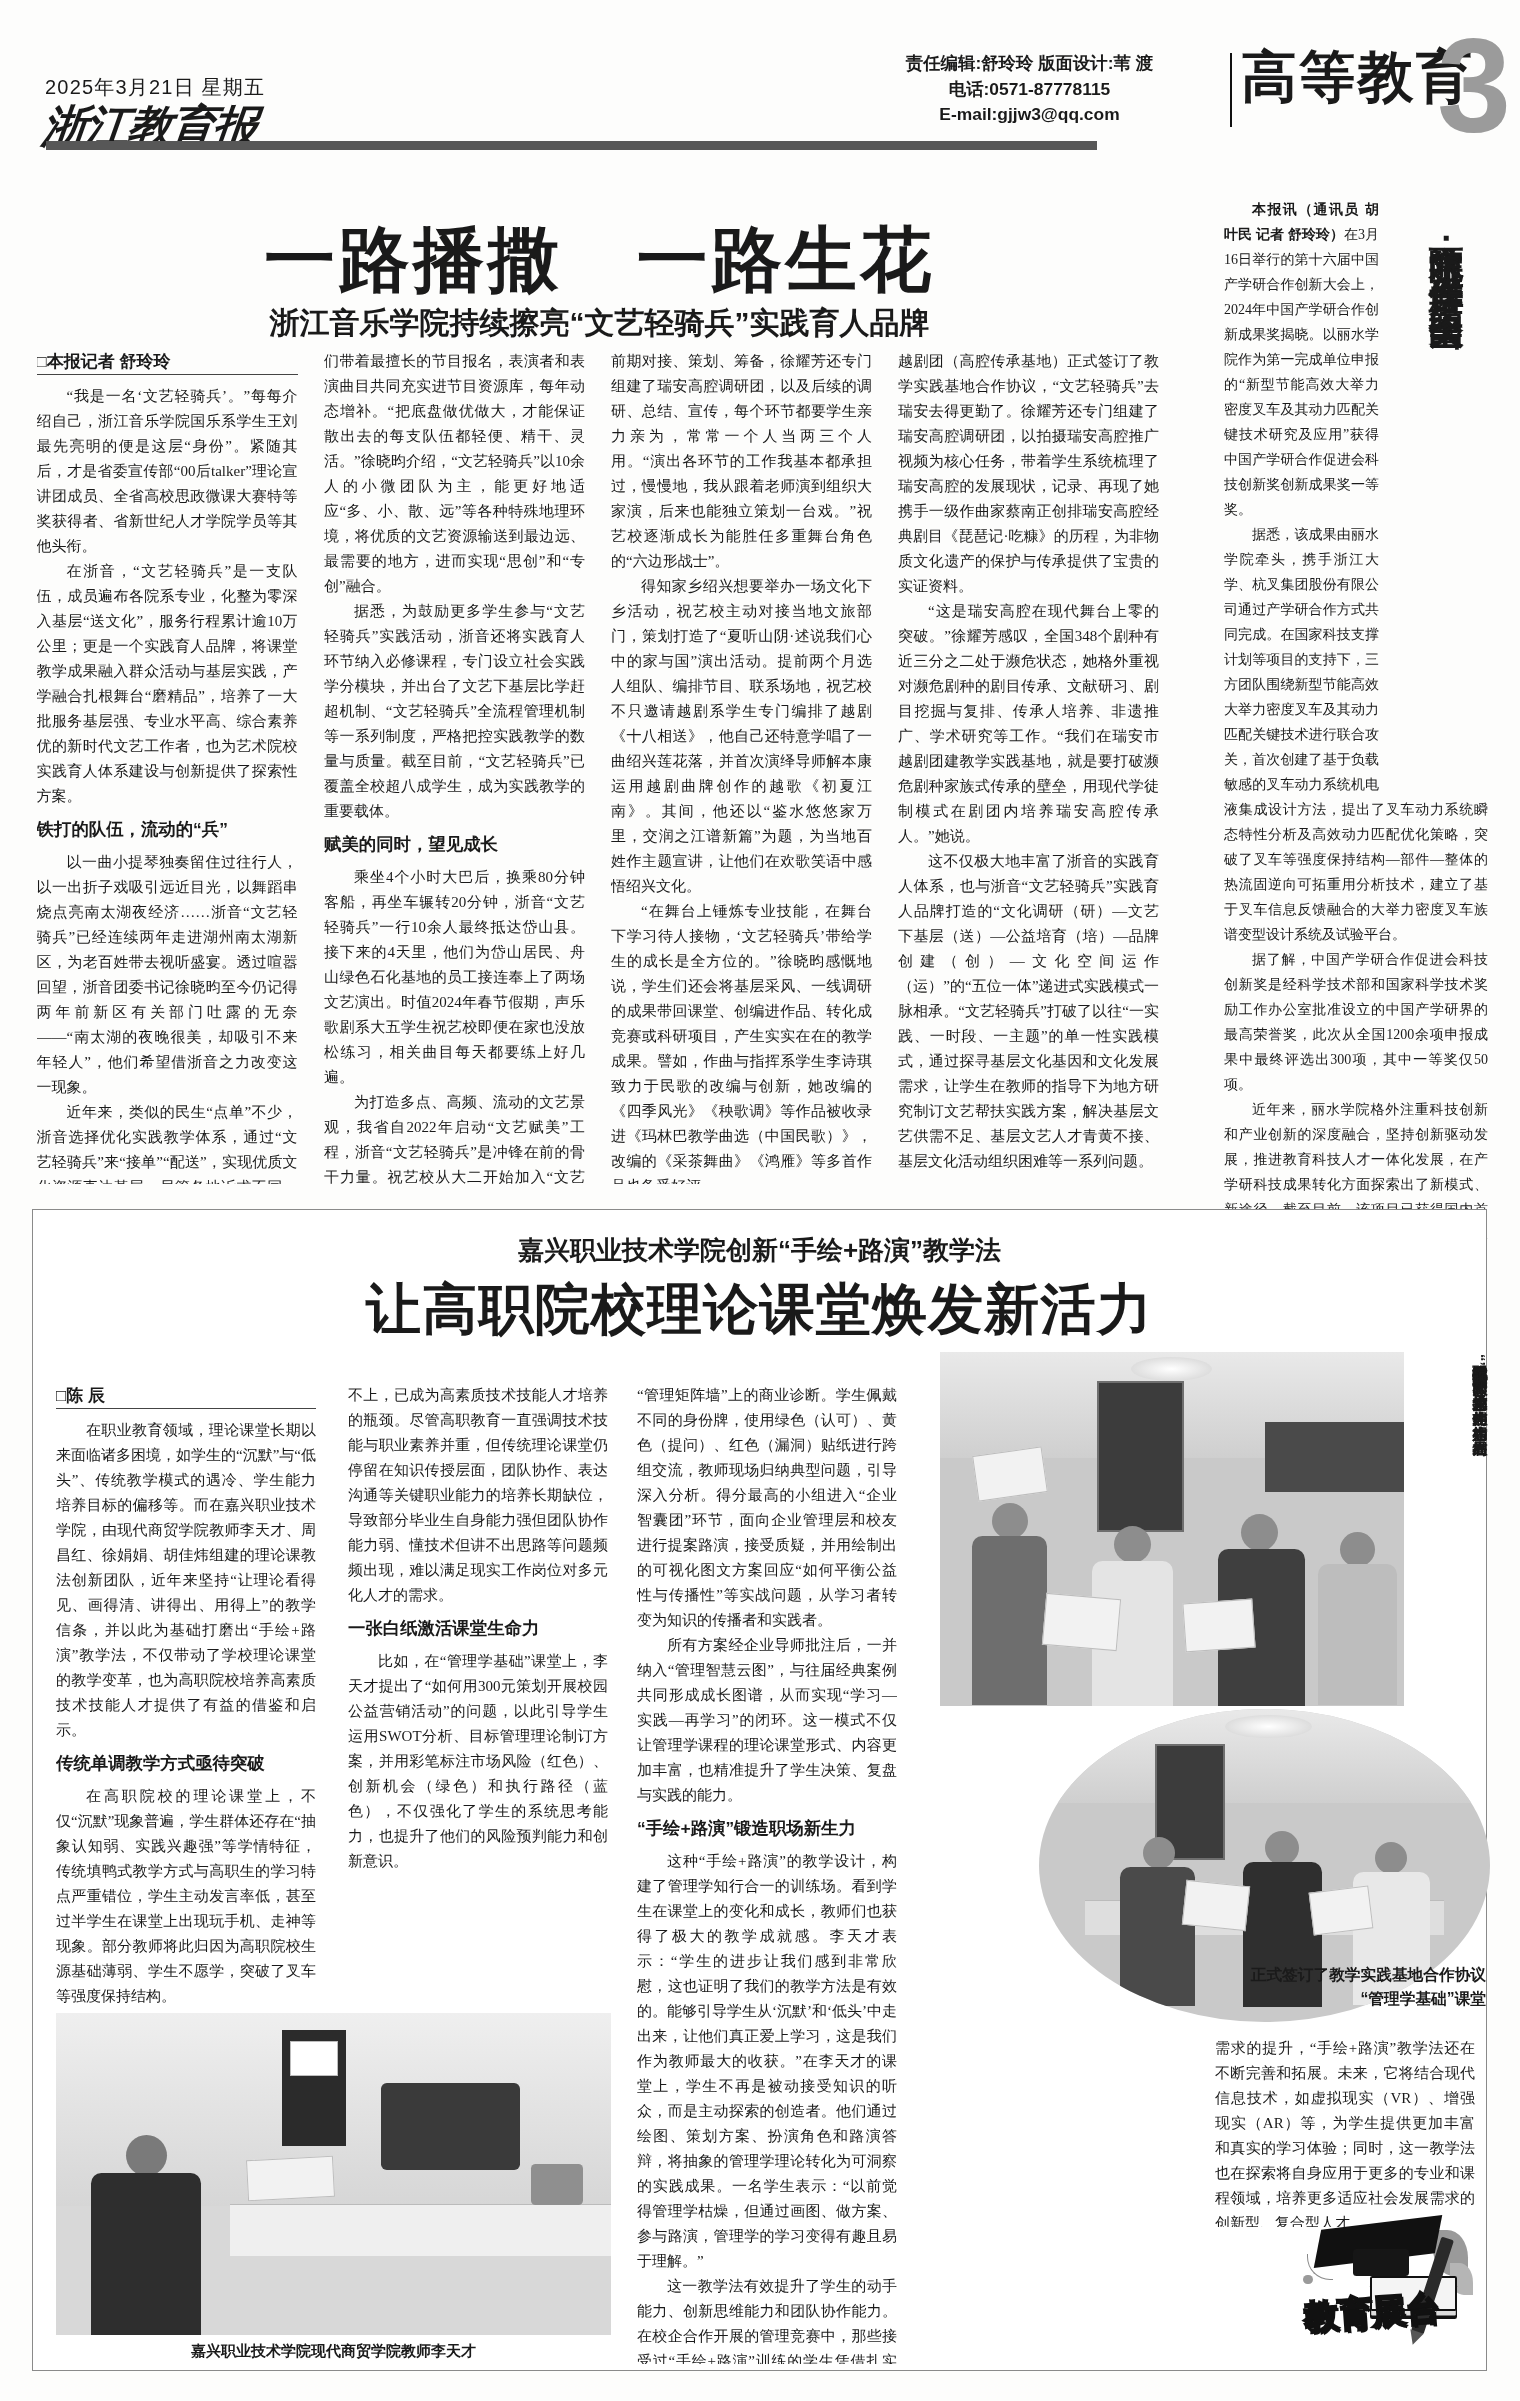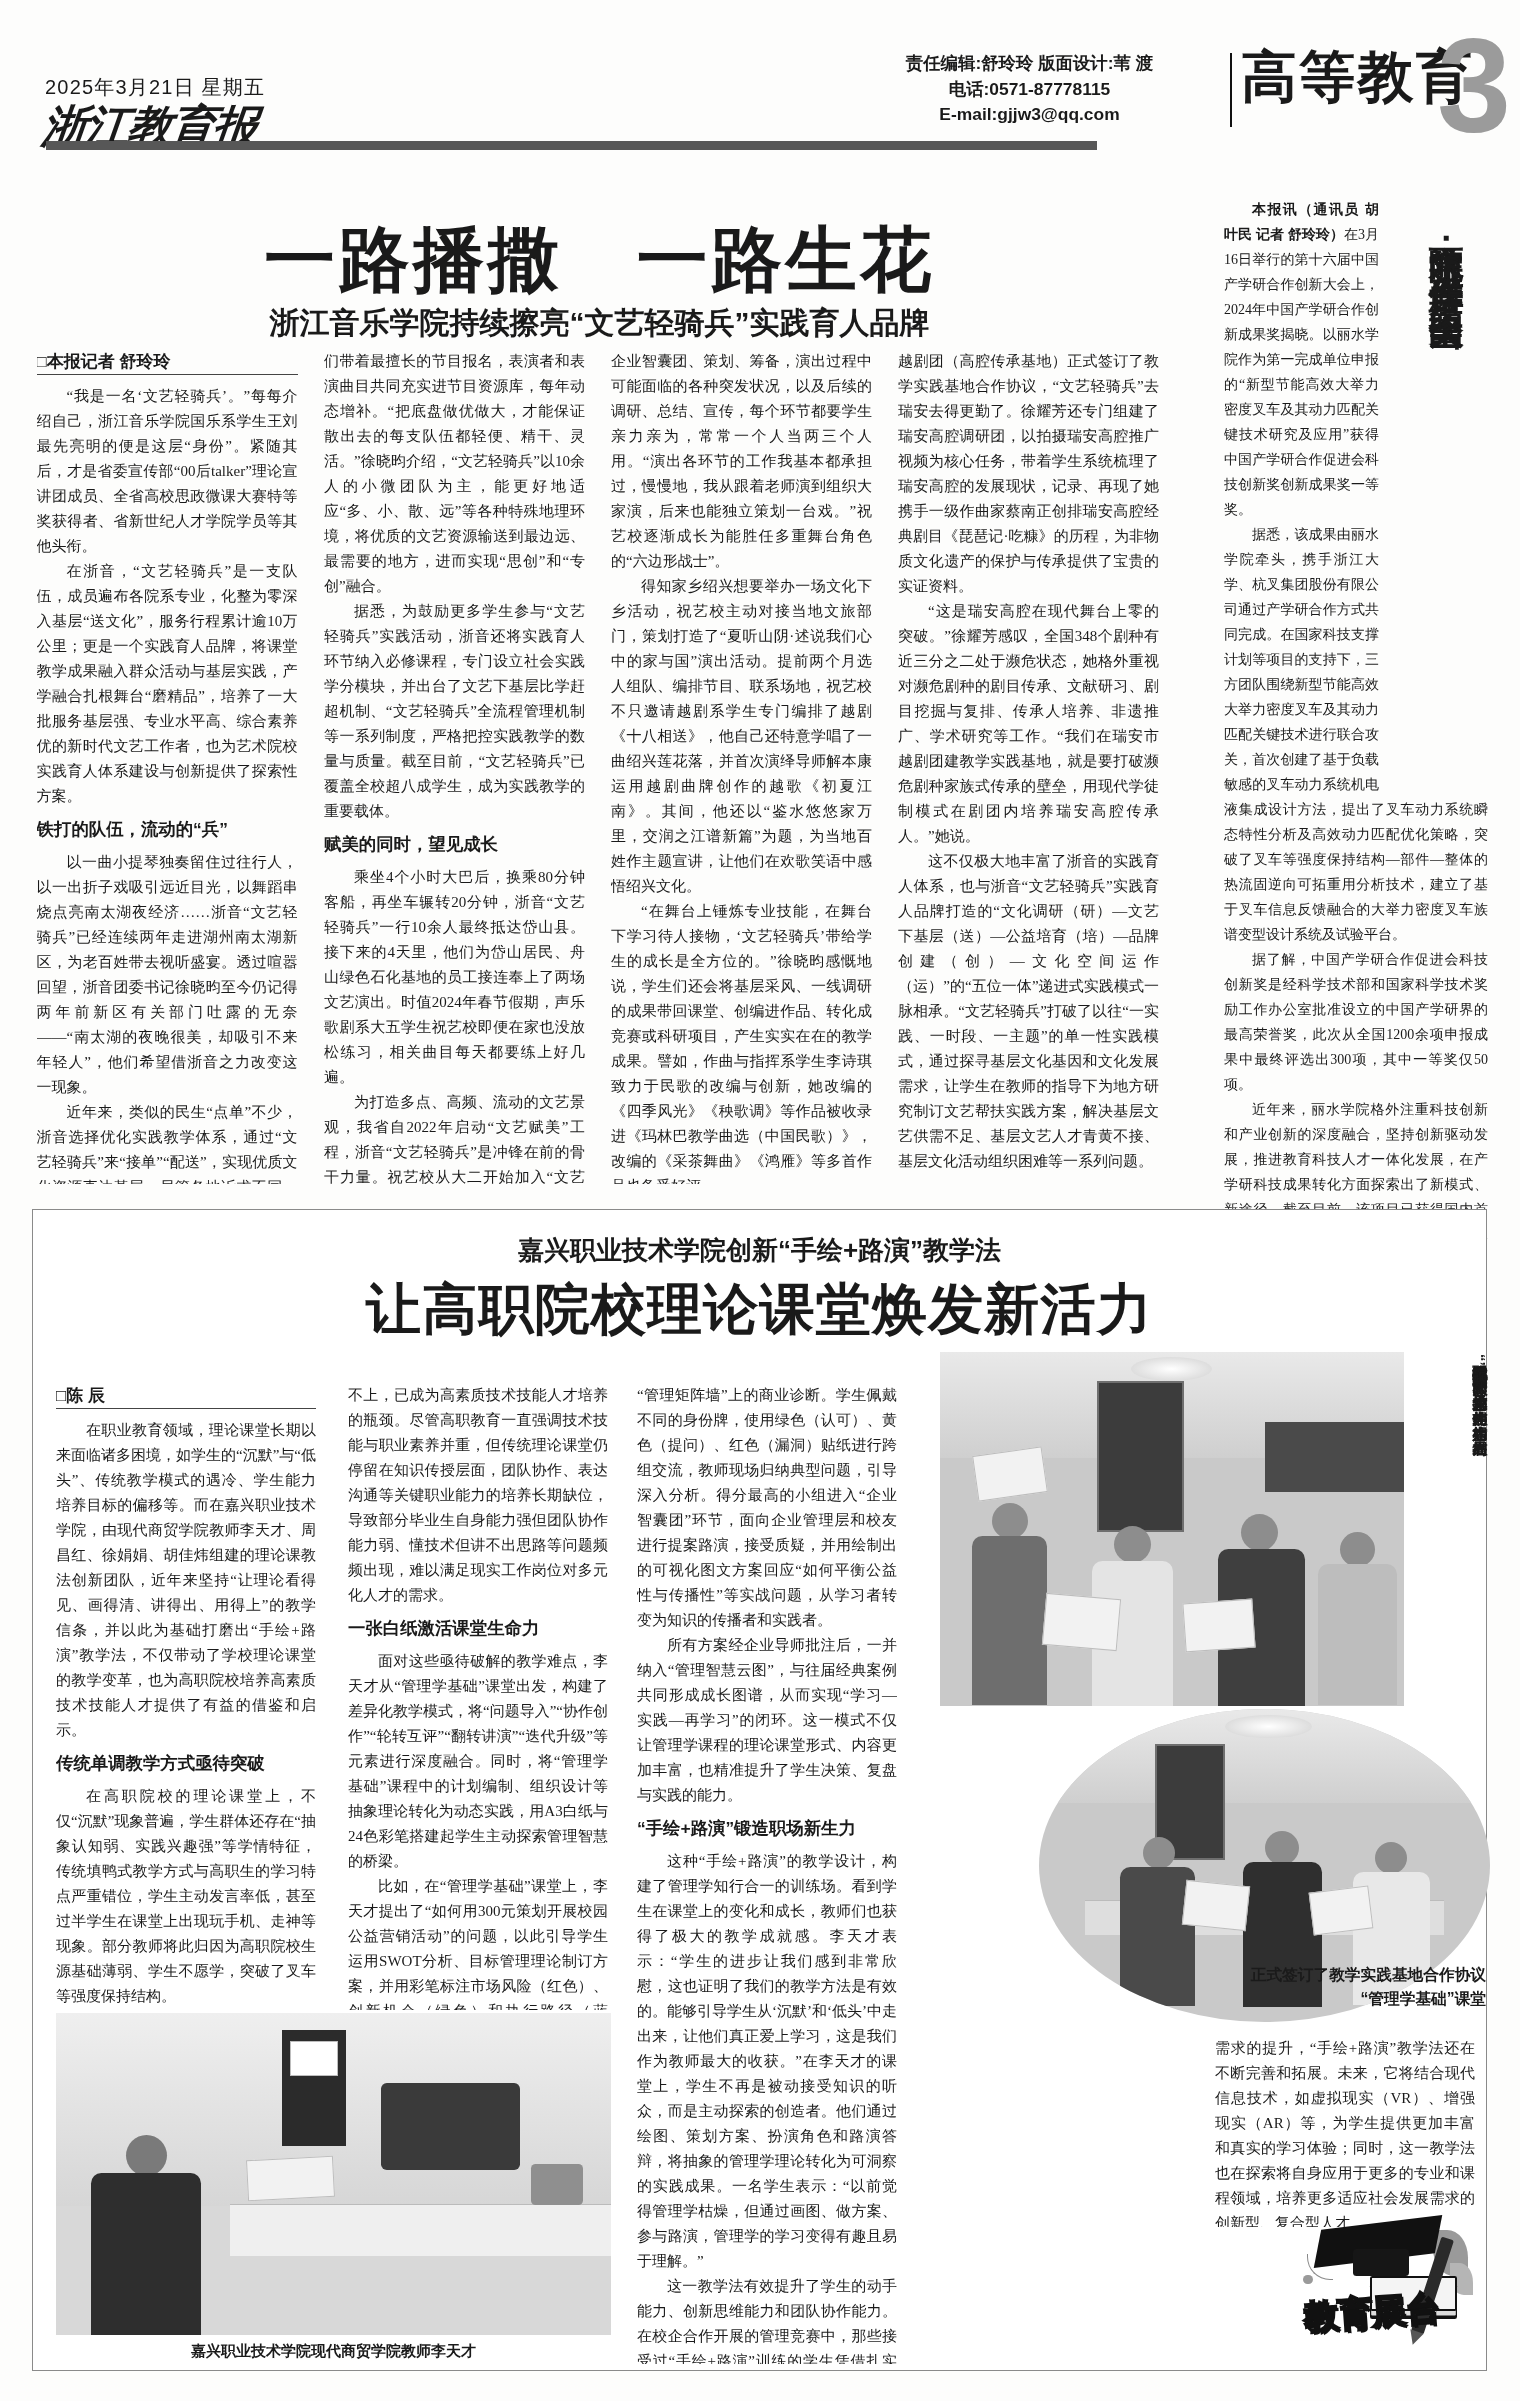--- a/index.html
+++ b/index.html
@@ -122,21 +122,21 @@
       <p data-name="article-paragraph">近年来，类似的民生“点单”不少，浙音选择优化实践教学体系，通过“文艺轻骑兵”来“接单”“配送”，实现优质文化资源直达基层。尽管各地诉求不同，但是从接到任务开始，浙音选人组队、舞台策划、节目创排的流程快且有序。“我们会根据场地条件、节目内容和演出要求的不同，按需组建‘文艺轻骑兵’队伍。”徐晓昀说，除了积极认领基层服务清单，学校还要求“文艺轻骑兵”必须跨年级、跨专业组队。</p>
     </div>
   <div class="mcol" id="mcol2" data-name="main-article-column-2">
       <p class="cont" data-name="article-paragraph">们带着最擅长的节目报名，表演者和表演曲目共同充实进节目资源库，每年动态增补。“把底盘做优做大，才能保证散出去的每支队伍都轻便、精干、灵活。”徐晓昀介绍，“文艺轻骑兵”以10余人的小微团队为主，能更好地适应“多、小、散、远”等各种特殊地理环境，将优质的文艺资源输送到最边远、最需要的地方，进而实现“思创”和“专创”融合。</p>
       <p data-name="article-paragraph">据悉，为鼓励更多学生参与“文艺轻骑兵”实践活动，浙音还将实践育人环节纳入必修课程，专门设立社会实践学分模块，并出台了文艺下基层比学赶超机制、“文艺轻骑兵”全流程管理机制等一系列制度，严格把控实践教学的数量与质量。截至目前，“文艺轻骑兵”已覆盖全校超八成学生，成为实践教学的重要载体。</p>
       <div class="colhead" data-name="section-subhead">赋美的同时，望见成长</div>
       <p data-name="article-paragraph">乘坐4个小时大巴后，换乘80分钟客船，再坐车辗转20分钟，浙音“文艺轻骑兵”一行10余人最终抵达岱山县。接下来的4天里，他们为岱山居民、舟山绿色石化基地的员工接连奉上了两场文艺演出。时值2024年春节假期，声乐歌剧系大五学生祝艺校即便在家也没放松练习，相关曲目每天都要练上好几遍。</p>
       <p data-name="article-paragraph">为打造多点、高频、流动的文艺景观，我省自2022年启动“文艺赋美”工程，浙音“文艺轻骑兵”是冲锋在前的骨干力量。祝艺校从大二开始加入“文艺轻骑兵”队伍，已累计参与“文艺赋美”等活动20余场。“学校教知识、社会给阅历，只有真正走到老百姓中间，才知道他们需要什么样的文艺作品，也让我能更从容自信地在观众面前展现自己。”祝艺校说，这几年里，无论是田间地头、街头巷尾，抑或是文化礼堂、艺术街区，他都曾在那里唱过、演过、讲过。</p>
     </div>
   <div class="mcol" id="mcol3" data-name="main-article-column-3">
-      <p class="cont" data-name="article-paragraph">企业智囊团、策划、筹备，演出过程中可能面临的各种突发状况，以及后续的调研、总结、宣传，每个环节都要学生亲力亲为，常常一个人当两三个人用。“演出各环节的工作我基本都承担过，慢慢地，我从跟着老师演到组织大家演，后来也能独立策划一台戏。”祝艺校逐渐成长为能胜任多重舞台角色的“六边形战士”。</p>
+      <p class="cont" data-name="article-paragraph">前期对接、策划、筹备，徐耀芳还专门组建了瑞安高腔调研团，以及后续的调研、总结、宣传，每个环节都要学生亲力亲为，常常一个人当两三个人用。“演出各环节的工作我基本都承担过，慢慢地，我从跟着老师演到组织大家演，后来也能独立策划一台戏。”祝艺校逐渐成长为能胜任多重舞台角色的“六边形战士”。</p>
       <p data-name="article-paragraph">得知家乡绍兴想要举办一场文化下乡活动，祝艺校主动对接当地文旅部门，策划打造了“夏听山阴·述说我们心中的家与国”演出活动。提前两个月选人组队、编排节目、联系场地，祝艺校不只邀请越剧系学生专门编排了越剧《十八相送》，他自己还特意学唱了一曲绍兴莲花落，并首次演绎导师解本康运用越剧曲牌创作的越歌《初夏江南》。其间，他还以“鉴水悠悠家万里，交润之江谱新篇”为题，为当地百姓作主题宣讲，让他们在欢歌笑语中感悟绍兴文化。</p>
       <p data-name="article-paragraph">“在舞台上锤炼专业技能，在舞台下学习待人接物，‘文艺轻骑兵’带给学生的成长是全方位的。”徐晓昀感慨地说，学生们还会将基层采风、一线调研的成果带回课堂、创编进作品、转化成竞赛或科研项目，产生实实在在的教学成果。譬如，作曲与指挥系学生李诗琪致力于民歌的改编与创新，她改编的《四季风光》《秧歌调》等作品被收录进《玛林巴教学曲选（中国民歌）》，改编的《采茶舞曲》《鸿雁》等多首作品也备受好评。</p>
     </div>
   <div class="mcol" id="mcol4" data-name="main-article-column-4">
       <p class="cont" data-name="article-paragraph">越剧团（高腔传承基地）正式签订了教学实践基地合作协议，“文艺轻骑兵”去瑞安去得更勤了。徐耀芳还专门组建了瑞安高腔调研团，以拍摄瑞安高腔推广视频为核心任务，带着学生系统梳理了瑞安高腔的发展现状，记录、再现了她携手一级作曲家蔡南正创排瑞安高腔经典剧目《琵琶记·吃糠》的历程，为非物质文化遗产的保护与传承提供了宝贵的实证资料。</p>
       <p data-name="article-paragraph">“这是瑞安高腔在现代舞台上零的突破。”徐耀芳感叹，全国348个剧种有近三分之二处于濒危状态，她格外重视对濒危剧种的剧目传承、文献研习、剧目挖掘与复排、传承人培养、非遗推广、学术研究等工作。“我们在瑞安市越剧团建教学实践基地，就是要打破濒危剧种家族式传承的壁垒，用现代学徒制模式在剧团内培养瑞安高腔传承人。”她说。</p>
       <p data-name="article-paragraph">这不仅极大地丰富了浙音的实践育人体系，也与浙音“文艺轻骑兵”实践育人品牌打造的“文化调研（研）—文艺下基层（送）—公益培育（培）—品牌创建（创）—文化空间运作（运）”的“五位一体”递进式实践模式一脉相承。“文艺轻骑兵”打破了以往“一实践、一时段、一主题”的单一性实践模式，通过探寻基层文化基因和文化发展需求，让学生在教师的指导下为地方研究制订文艺帮扶实践方案，解决基层文艺供需不足、基层文艺人才青黄不接、基层文化活动组织困难等一系列问题。</p>
     </div>
 </div>
 
@@ -157,21 +157,20 @@
 
   <div class="bcol" id="bcol1" data-name="bottom-article-column-1">
       <div class="byline" data-name="article-byline">□陈 辰</div>
       <p data-name="article-paragraph">在职业教育领域，理论课堂长期以来面临诸多困境，如学生的“沉默”与“低头”、传统教学模式的遇冷、学生能力培养目标的偏移等。而在嘉兴职业技术学院，由现代商贸学院教师李天才、周昌红、徐娟娟、胡佳炜组建的理论课教法创新团队，近年来坚持“让理论看得见、画得清、讲得出、用得上”的教学信条，并以此为基础打磨出“手绘+路演”教学法，不仅带动了学校理论课堂的教学变革，也为高职院校培养高素质技术技能人才提供了有益的借鉴和启示。</p>
       <div class="colhead" data-name="section-subhead">传统单调教学方式亟待突破</div>
       <p data-name="article-paragraph">在高职院校的理论课堂上，不仅“沉默”现象普遍，学生群体还存在“抽象认知弱、实践兴趣强”等学情特征，传统填鸭式教学方式与高职生的学习特点严重错位，学生主动发言率低，甚至过半学生在课堂上出现玩手机、走神等现象。部分教师将此归因为高职院校生源基础薄弱、学生不愿学，突破了叉车等强度保持结构。</p>
     </div>
   <div class="bcol" id="bcol2" data-name="bottom-article-column-2">
       <p class="cont" data-name="article-paragraph">不上，已成为高素质技术技能人才培养的瓶颈。尽管高职教育一直强调技术技能与职业素养并重，但传统理论课堂仍停留在知识传授层面，团队协作、表达沟通等关键职业能力的培养长期缺位，导致部分毕业生自身能力强但团队协作能力弱、懂技术但讲不出思路等问题频频出现，难以满足现实工作岗位对多元化人才的需求。</p>
       <div class="colhead" data-name="section-subhead">一张白纸激活课堂生命力</div>
-      <p data-name="article-paragraph">面对这些亟待破解的教学难点，李天才从“管理学基础”课堂出发，构建了差异化教学模式，将“问题导入”“协作创作”“轮转互评”“翻转讲演”“迭代升级”等元素进行深度融合。同时，将“管理学基础”课程中的计划编制、组织设计等抽象理论转化为动态实践，用A3白纸与24色彩笔搭建起学生主动探索管理智慧的桥梁。</p>
       <p data-name="article-paragraph">比如，在“管理学基础”课堂上，李天才提出了“如何用300元策划开展校园公益营销活动”的问题，以此引导学生运用SWOT分析、目标管理理论制订方案，并用彩笔标注市场风险（红色）、创新机会（绿色）和执行路径（蓝色），不仅强化了学生的系统思考能力，也提升了他们的风险预判能力和创新意识。</p>
     </div>
   <div class="bcol" id="bcol3" data-name="bottom-article-column-3">
       <p class="cont" data-name="article-paragraph">“管理矩阵墙”上的商业诊断。学生佩戴不同的身份牌，使用绿色（认可）、黄色（提问）、红色（漏洞）贴纸进行跨组交流，教师现场归纳典型问题，引导深入分析。得分最高的小组进入“企业智囊团”环节，面向企业管理层和校友进行提案路演，接受质疑，并用绘制出的可视化图文方案回应“如何平衡公益性与传播性”等实战问题，从学习者转变为知识的传播者和实践者。</p>
       <p data-name="article-paragraph">所有方案经企业导师批注后，一并纳入“管理智慧云图”，与往届经典案例共同形成成长图谱，从而实现“学习—实践—再学习”的闭环。这一模式不仅让管理学课程的理论课堂形式、内容更加丰富，也精准提升了学生决策、复盘与实践的能力。</p>
       <div class="colhead" data-name="section-subhead">“手绘+路演”锻造职场新生力</div>
       <p data-name="article-paragraph">这种“手绘+路演”的教学设计，构建了管理学知行合一的训练场。看到学生在课堂上的变化和成长，教师们也获得了极大的教学成就感。李天才表示：“学生的进步让我们感到非常欣慰，这也证明了我们的教学方法是有效的。能够引导学生从‘沉默’和‘低头’中走出来，让他们真正爱上学习，这是我们作为教师最大的收获。”在李天才的课堂上，学生不再是被动接受知识的听众，而是主动探索的创造者。他们通过绘图、策划方案、扮演角色和路演答辩，将抽象的管理学理论转化为可洞察的实践成果。一名学生表示：“以前觉得管理学枯燥，但通过画图、做方案、参与路演，管理学的学习变得有趣且易于理解。”</p>
       <p data-name="article-paragraph">这一教学法有效提升了学生的动手能力、创新思维能力和团队协作能力。在校企合作开展的管理竞赛中，那些接受过“手绘+路演”训练的学生凭借扎实的理论功底和出色的实践能力，成功完成了方案的设计和展示，赢得了企业和学校评委的高度认可。一名即将毕业的学生说：“这种教学法不仅让我掌握了理论知识，更提升了我的表达和应变能力，让我对进入职场充满信心。”团队教师也在此过程中不断学习探索，不仅专业素养获得了极大提升，与其</p>
     </div>
   <div class="bcol" id="bcol4" data-name="bottom-article-column-4">

